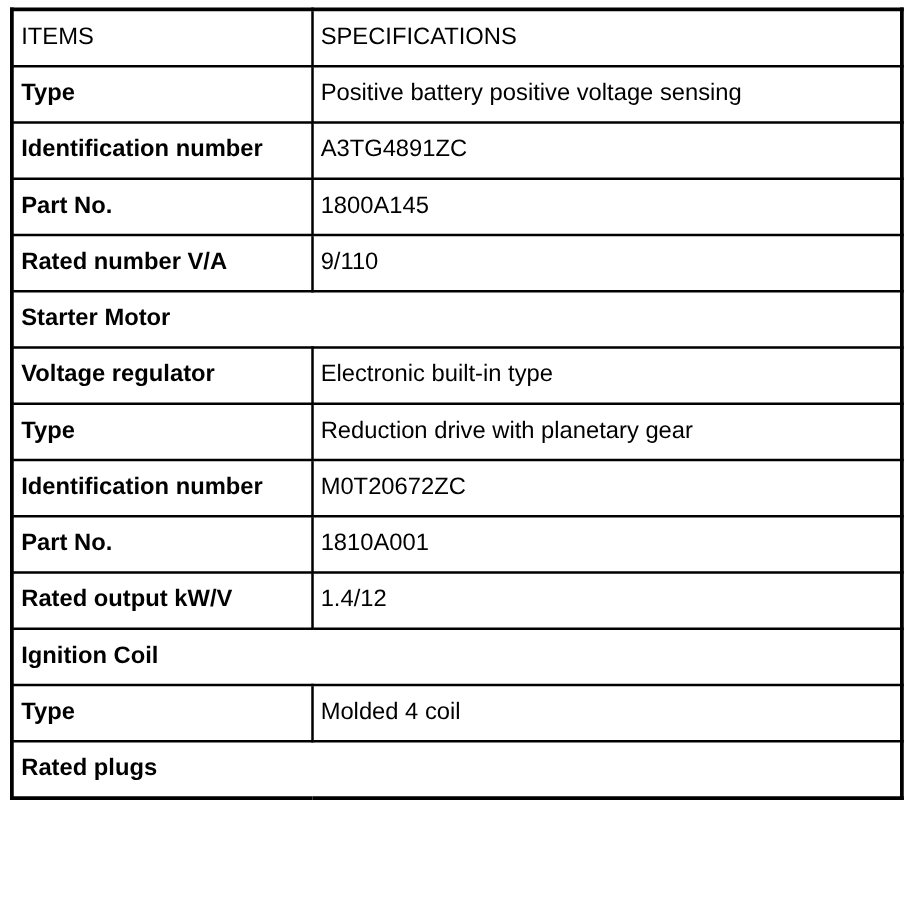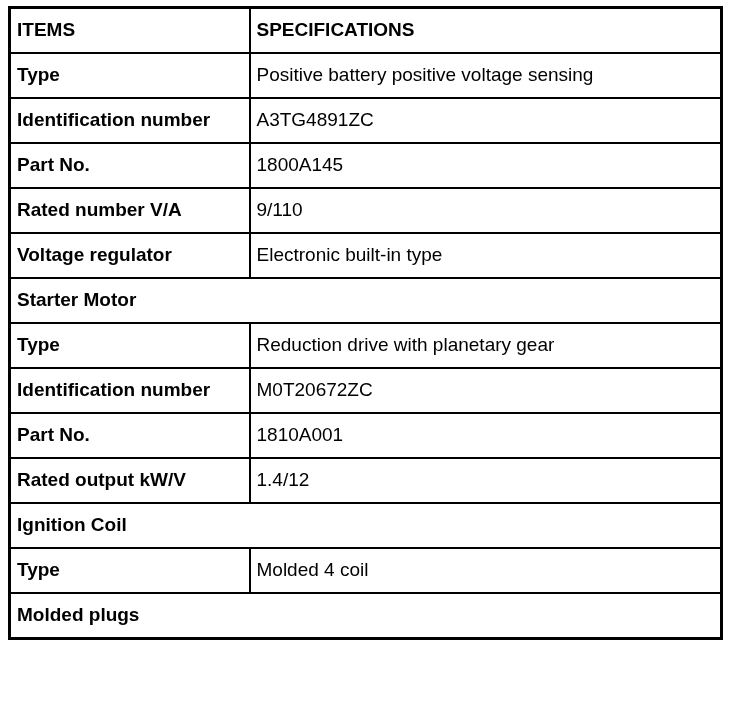--- a/index.html
+++ b/index.html
@@ -32,21 +32,21 @@
     border: 2px solid #000000;
     padding: 3px 6px 4px 6px;
     font-size: 19px;
     line-height: 22px;
     height: 36px;
     vertical-align: middle;
     white-space: nowrap;
     overflow: hidden;
   }
   td.header-cell {
-    font-weight: bold;
+    font-weight: normal;
     font-size: 20px;
   }
   td.section-cell {
     font-weight: bold;
     font-size: 20px;
   }
   td.label-cell {
     font-weight: bold;
   }
   td.value-cell {
@@ -78,25 +78,25 @@
         </tr>
         <tr>
           <td class="label-cell">Part No.</td>
           <td class="value-cell">1800A145</td>
         </tr>
         <tr>
           <td class="label-cell">Rated number V/A</td>
           <td class="value-cell">9/110</td>
         </tr>
         <tr>
+          <td colspan="2" class="section-cell">Starter Motor</td>
+        </tr>
+        <tr>
           <td class="label-cell">Voltage regulator</td>
           <td class="value-cell">Electronic built-in type</td>
-        </tr>
-        <tr>
-          <td colspan="2" class="section-cell">Starter Motor</td>
         </tr>
         <tr>
           <td class="label-cell">Type</td>
           <td class="value-cell">Reduction drive with planetary gear</td>
         </tr>
         <tr>
           <td class="label-cell">Identification number</td>
           <td class="value-cell">M0T20672ZC</td>
         </tr>
         <tr>
@@ -108,17 +108,17 @@
           <td class="value-cell">1.4/12</td>
         </tr>
         <tr>
           <td colspan="2" class="section-cell">Ignition Coil</td>
         </tr>
         <tr>
           <td class="label-cell">Type</td>
           <td class="value-cell">Molded 4 coil</td>
         </tr>
         <tr>
-          <td colspan="2" class="section-cell">Molded plugs</td>
+          <td colspan="2" class="section-cell">Rated plugs</td>
         </tr>
       </tbody>
   </table>
 </div>
 
 </body></html>

